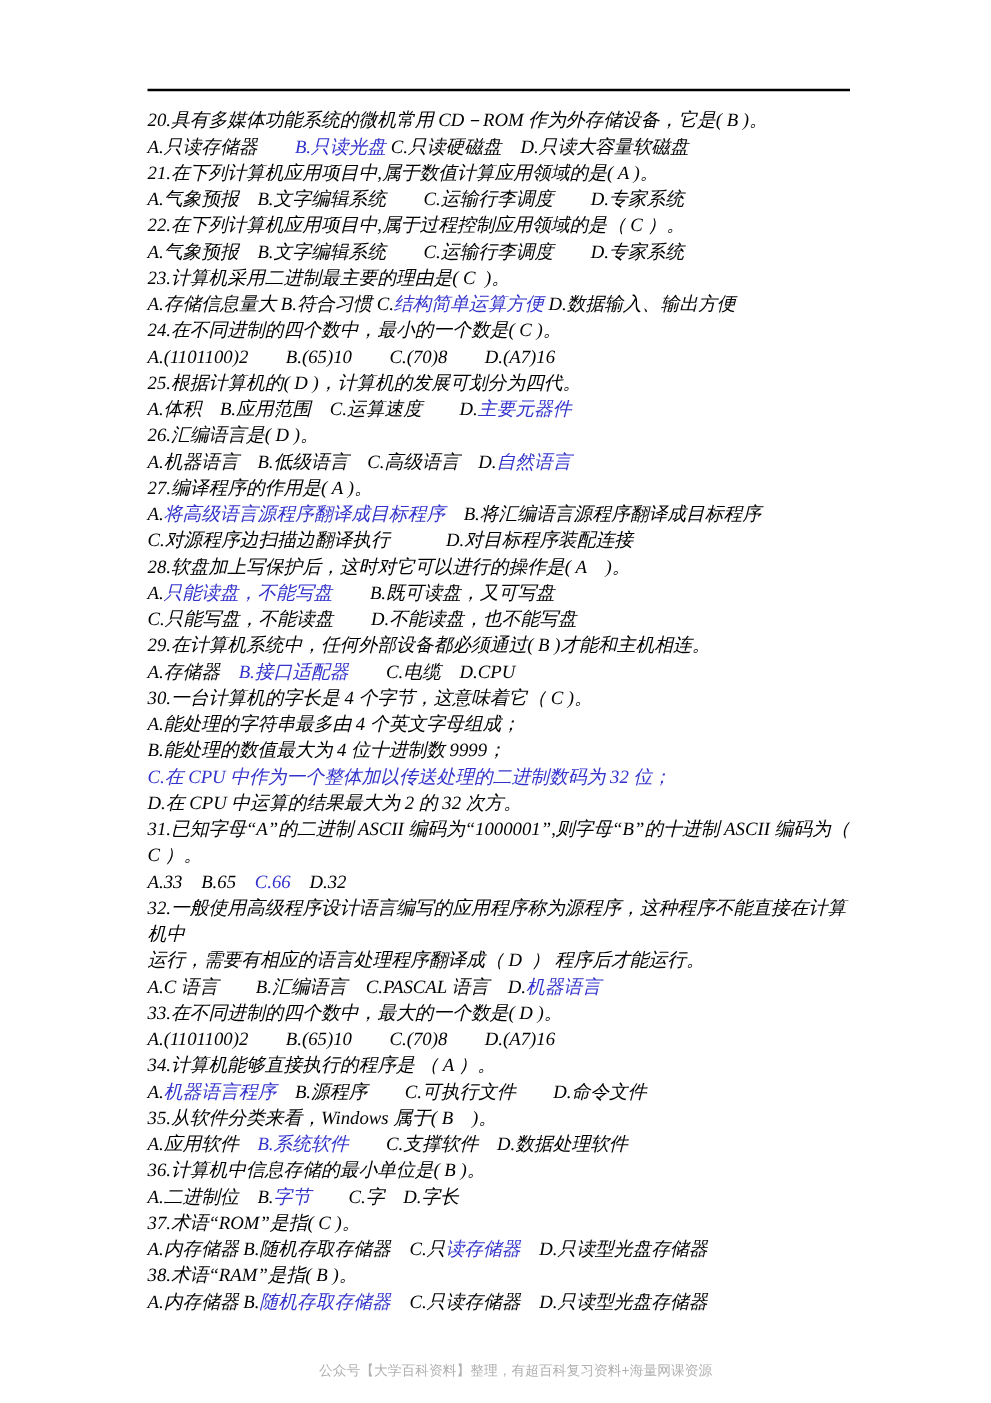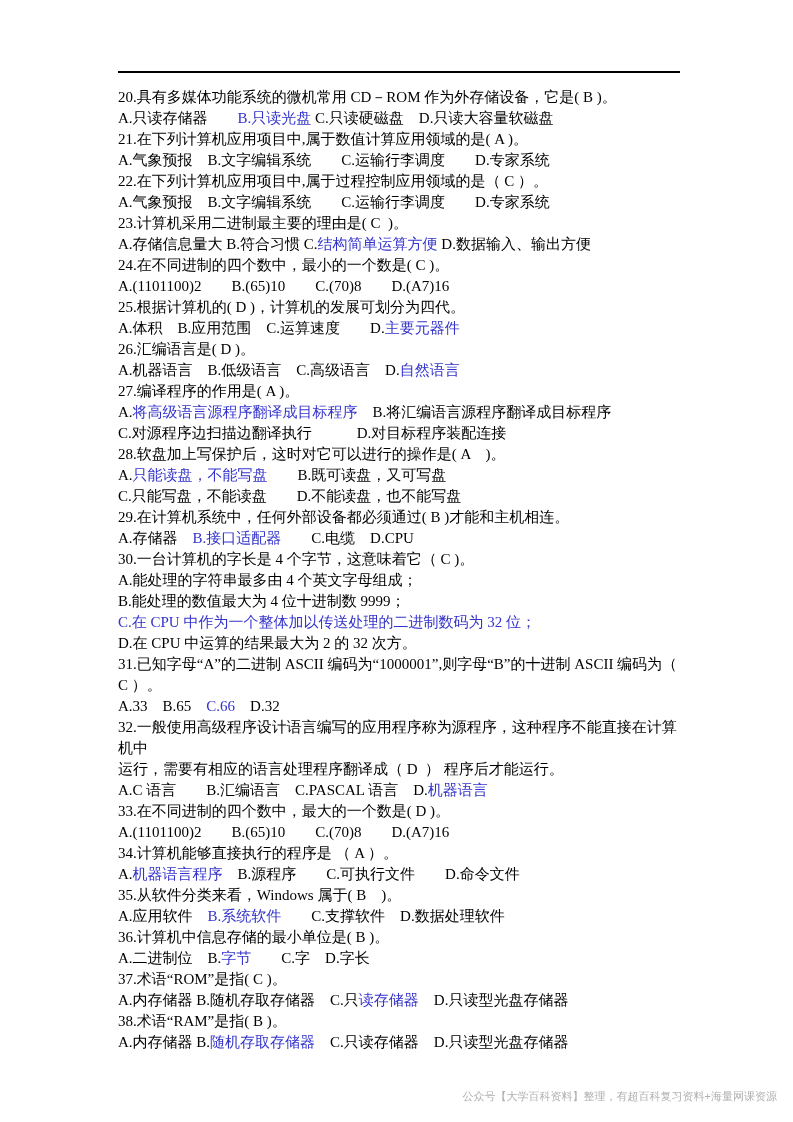--- a/index.html
+++ b/index.html
@@ -25,26 +25,26 @@
   }
   .content{
     position:absolute;
     left:118px;top:87px;
     width:572px;
     font-size:15px;
     line-height:21px;
     color:var(--text);
     white-space:pre-wrap;
   }
-  .line{min-height:21px;}
+  .line{min-height:21px;font-style:italic;}
   .blue{color:var(--accent);}
   .footer{
     position:absolute;
     left:0;right:16px;top:1089px;
-    text-align:right;
+    text-align:center;
     font-size:11px;
     color:var(--footer);
     font-family:"Liberation Sans","DejaVu Sans",sans-serif;
     padding-left:48px;
   }
 </style>
 </head>
 <body>
 
 <div class="top-rule"></div>

